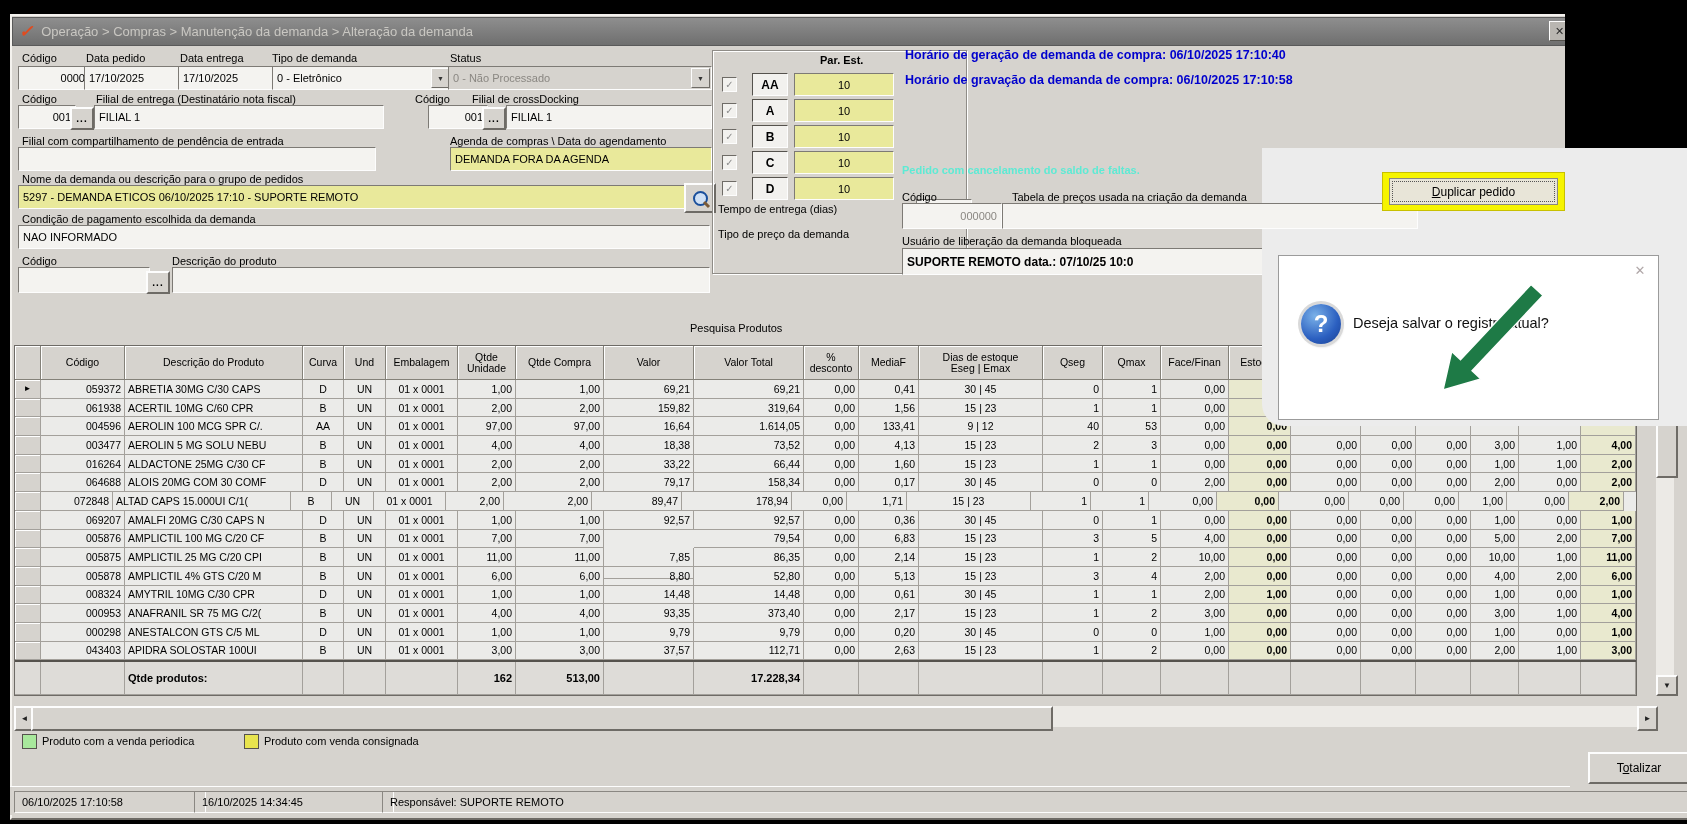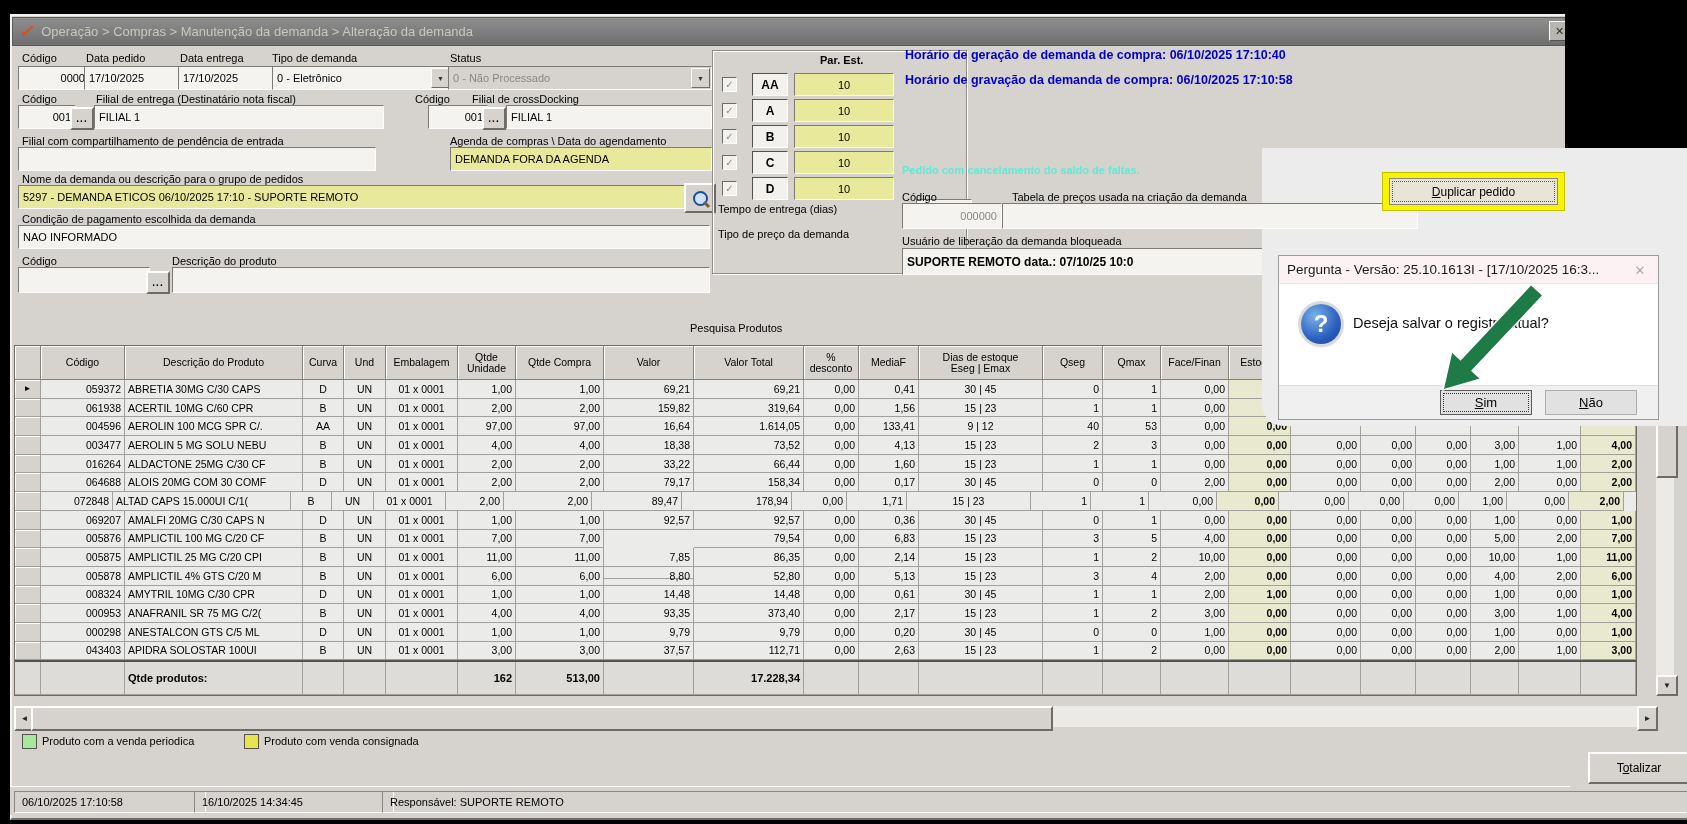--- a/index.html
+++ b/index.html
@@ -672,34 +672,23 @@
     <span><span>T</span><u>o</u><span>talizar</span></span>
   </div>
 
   <div class="statusbar">
     <div class="sb" style="left:4px;width:176px">06/10/2025 17:10:58</div>
     <div class="sb" style="left:184px;width:184px">16/10/2025 14:34:45</div>
     <div class="sb" style="left:372px;width:1298px">Responsável: SUPORTE REMOTO</div>
   </div>
 
   <div class="dialog">
-    <div class="dlg-title">
-      <span>Pergunta - Versão: 25.10.1613I - [17/10/2025 16:3...</span>
-    </div>
     <div class="dlg-close">
       <span>✕</span>
     </div>
     <div class="dlg-icon">?</div>
     <div class="dlg-msg">Deseja salvar o registro atual?</div>
-    <div class="dlg-footer">
-      <div class="dlg-btn default">
-        <span><u>S</u><span>im</span></span>
-      </div>
-      <div class="dlg-btn">
-        <span><u>N</u><span>ão</span></span>
-      </div>
-    </div>
   </div>
 
   <svg class="arrow-svg" width="122" height="118" viewBox="0 0 122 118">
     <polygon points="106,2.5 35.5,77.7 26.7,69.5 18,108 55.9,96.9 47.1,88.7 118,13.5" fill="#1e7a46" stroke="#ffffff" stroke-width="1.5"></polygon>
   </svg>
 </div>
 
 </body></html>

